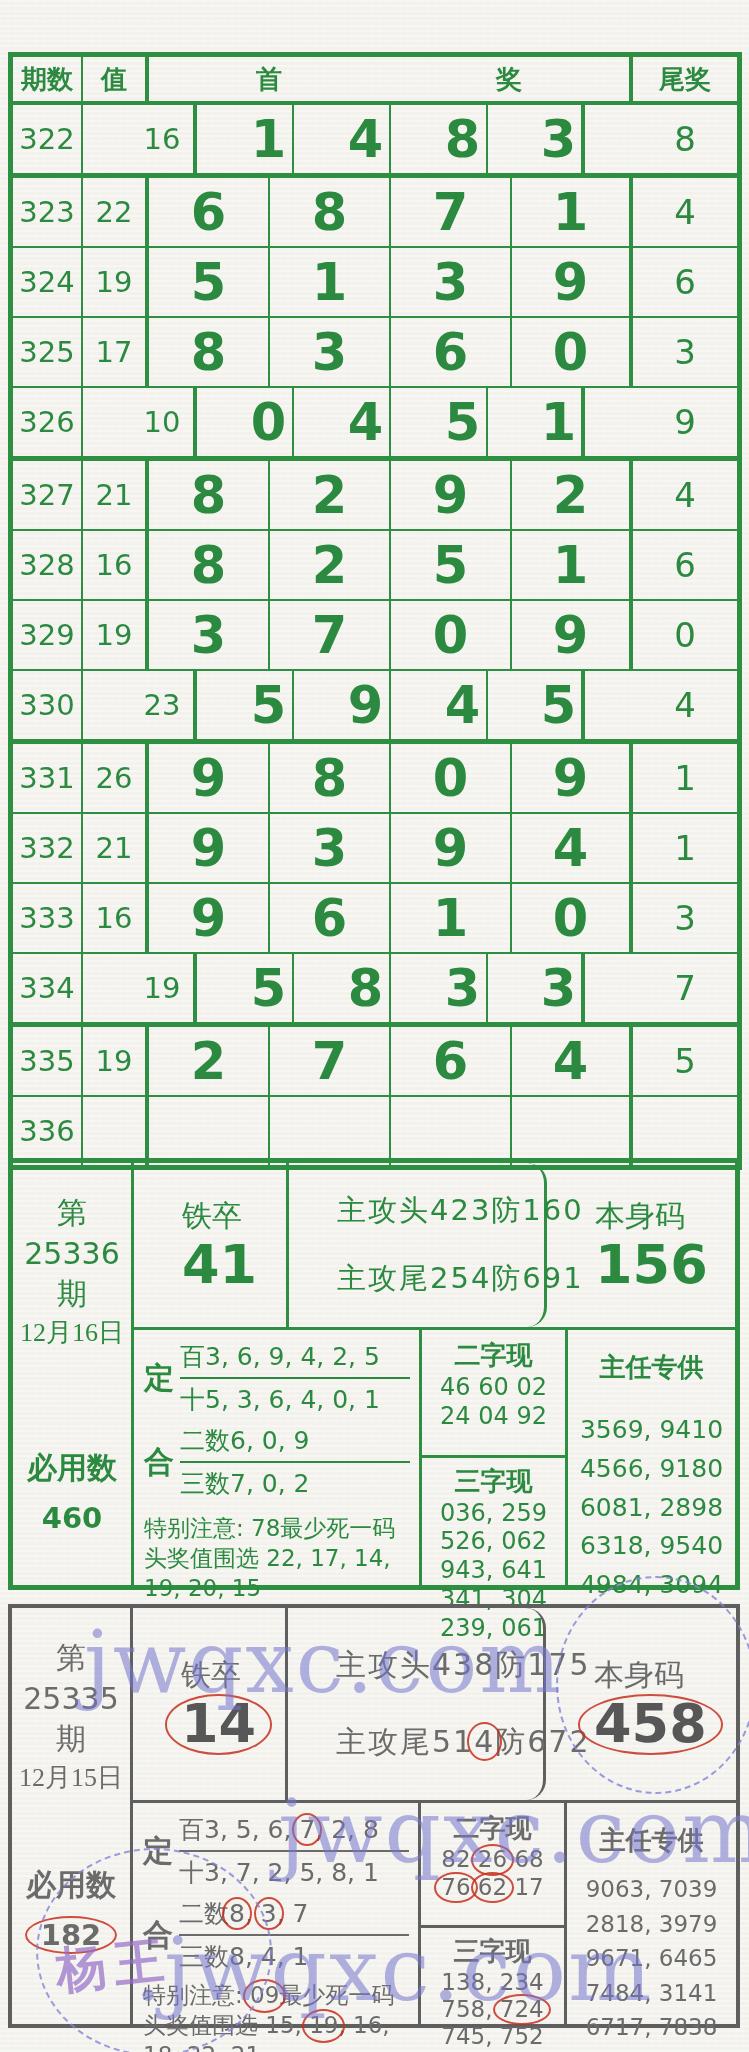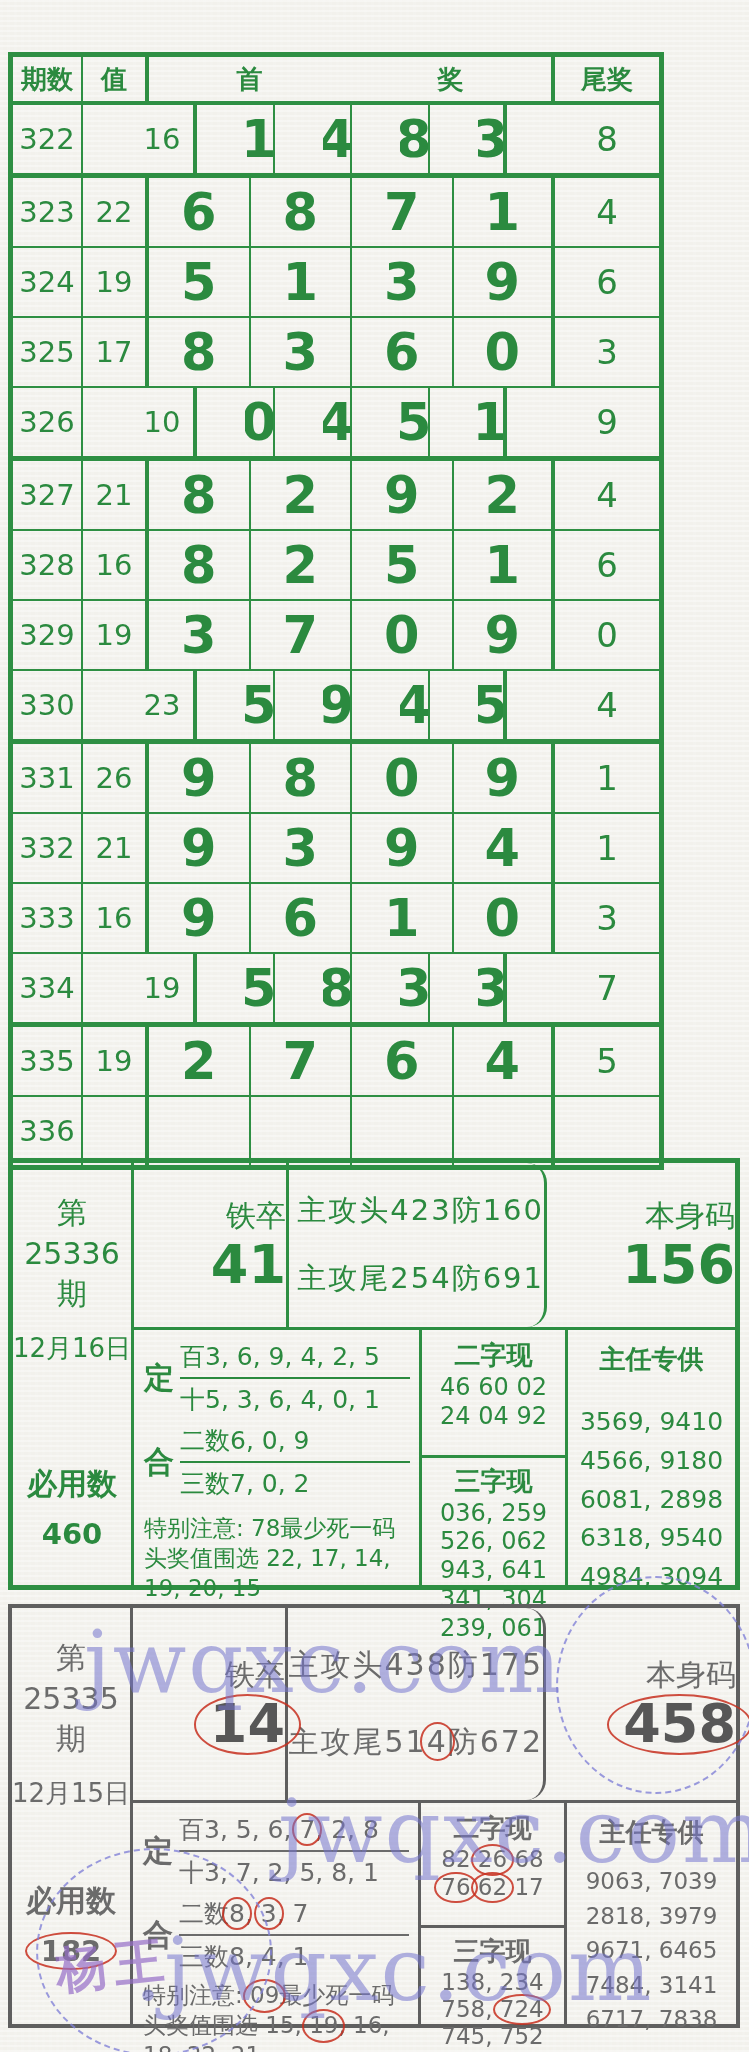--- a/index.html
+++ b/index.html
@@ -3,69 +3,69 @@
 <meta charset="utf-8">
 <style>
   html,body{margin:0;padding:0;background:#e8e8e4;}
   .page{position:relative;width:749px;height:2052px;margin:0 auto;overflow:hidden;
         background:#f2f1ec;
         background-image:repeating-linear-gradient(0deg, rgba(255,255,255,.35) 0 2px, rgba(0,0,0,0) 2px 5px),
                          repeating-linear-gradient(90deg, rgba(245,245,242,.3) 0 3px, rgba(0,0,0,0) 3px 7px);
         font-family:"DejaVu Sans",sans-serif;}
 
   
-  .lotto-table{position:absolute;left:8px;top:52px;width:656px;border:5px solid #2e8f43;box-sizing:border-box;color:#2b8a3f;}
+  .lotto-table{position:absolute;left:8px;top:52px;width:734px;border:5px solid #2e8f43;box-sizing:border-box;color:#2b8a3f;}
   .trow{display:grid;grid-template-columns:70px 66px repeat(4,1fr) 104px;border-bottom:2px solid #2e8f43;height:68px;}
   .trow.header{grid-template-columns:70px 66px 1fr 104px;height:44px;border-bottom:4px solid #2e8f43;}
   .trow.thick{border-bottom:5px solid #2e8f43;gap:48px;}
   .trow:last-child{border-bottom:none;}
   .tcell,.hcell{display:flex;align-items:center;justify-content:center;border-right:2px solid #2e8f43;overflow:hidden;}
   .tcell.c1,.tcell.c5{border-right:4px solid #2e8f43;}
   .hcell.hv,.hcell.hm{border-right:4px solid #2e8f43;}
   .tcell.c6,.hcell.ht{border-right:none;}
   .tcell.c0,.tcell.c1{font-size:29px;}
   .tcell.c2,.tcell.c3,.tcell.c4,.tcell.c5{font-size:51px;font-weight:bold;}
   .tcell.c6{font-size:34px;}
   .hcell{font-size:26px;font-weight:bold;}
   .hcell.hm{justify-content:space-around;}
 
   
   .panel{position:absolute;left:8px;width:732px;box-sizing:border-box;display:flex;}
   .panel .p-left{width:121px;box-sizing:border-box;display:flex;flex-direction:column;align-items:center;padding-top:30px;}
   .panel .p-main{flex:1;display:flex;flex-direction:column;min-width:0;}
   .panel .p-head{display:flex;}
-  .panel .p-head .cell{box-sizing:border-box;display:flex;flex-direction:column;align-items:flex-end;justify-content:center;}
+  .panel .p-head .cell{box-sizing:border-box;display:flex;flex-direction:column;align-items:flex-start;justify-content:center;padding-left:48px;}
   .panel .p-head .cell.tiezu{width:155px;}
   .panel .p-head .cell.attack{width:258px;justify-content:space-evenly;border-radius:20px;}
   .panel .p-head .cell.self{flex:1;}
   .panel .p-body{flex:1;display:flex;min-height:0;}
   .panel .dinghe{width:288px;box-sizing:border-box;display:flex;flex-direction:column;padding:10px 4px 6px 10px;}
   .panel .zi-col{width:146px;box-sizing:border-box;display:flex;flex-direction:column;}
-  .panel .zhuren{flex:1;display:flex;flex-direction:column;align-items:center;padding-top:12px;}
+  .panel .zhuren{flex:1;display:flex;flex-direction:column;align-items:center;padding-top:20px;}
 
   .p1{top:1158px;height:432px;border:5px solid #2e8f43;color:#2b8a3f;}
   .p1 .p-left{border-right:3px solid #2e8f43;}
   .p1 .p-head{height:164px;border-bottom:3px solid #2e8f43;}
   .p1 .p-head .cell{border-right:3px solid #2e8f43;}
   .p1 .p-head .cell.self{border-right:none;}
   .p1 .dinghe{border-right:3px solid #2e8f43;}
   .p1 .zi-col{border-right:3px solid #2e8f43;}
   .p1 .erzi{border-bottom:3px solid #2e8f43;}
 
   .p2{top:1604px;height:424px;border:4px solid #5f5f5f;color:#6b6b6b;}
   .p2 .p-left{border-right:3px solid #5f5f5f;}
   .p2 .p-head{height:192px;border-bottom:3px solid #5f5f5f;}
   .p2 .p-head .cell{border-right:3px solid #5f5f5f;}
   .p2 .p-head .cell.self{border-right:none;}
   .p2 .dinghe{border-right:3px solid #5f5f5f;}
   .p2 .zi-col{border-right:3px solid #5f5f5f;}
   .p2 .erzi{border-bottom:3px solid #5f5f5f;}
 
   .period-line{font-size:30px;line-height:1.35;text-align:center;}
-  .pdate{font-size:26px;margin-top:16px;white-space:nowrap;}
+  .pdate{font-size:26px;margin-top:0;white-space:nowrap;font-family:Liberation Serif, serif;}
   .must-label{font-size:30px;font-weight:bold;}
   .must-value{font-size:29px;margin-top:12px;font-weight:bold;}
   .p1 .must-label{margin-top:98px;}
   .p2 .must-label{margin-top:70px;}
   .lab{font-size:30px;}
   .bigv{font-size:54px;font-weight:bold;line-height:1.05;}
   .p2 .bigv{color:#575757;}
   .attack-line{font-size:29px;letter-spacing:2px;white-space:nowrap;}
   .p2 .attack-line{font-size:30px;}
 

